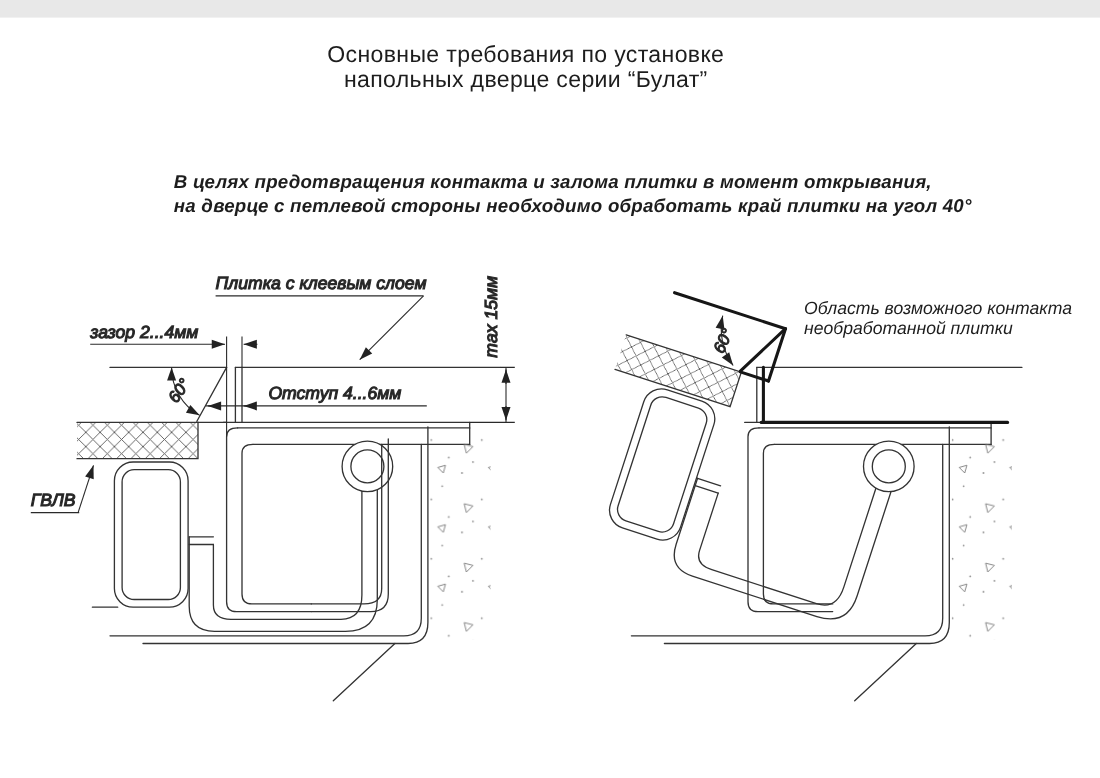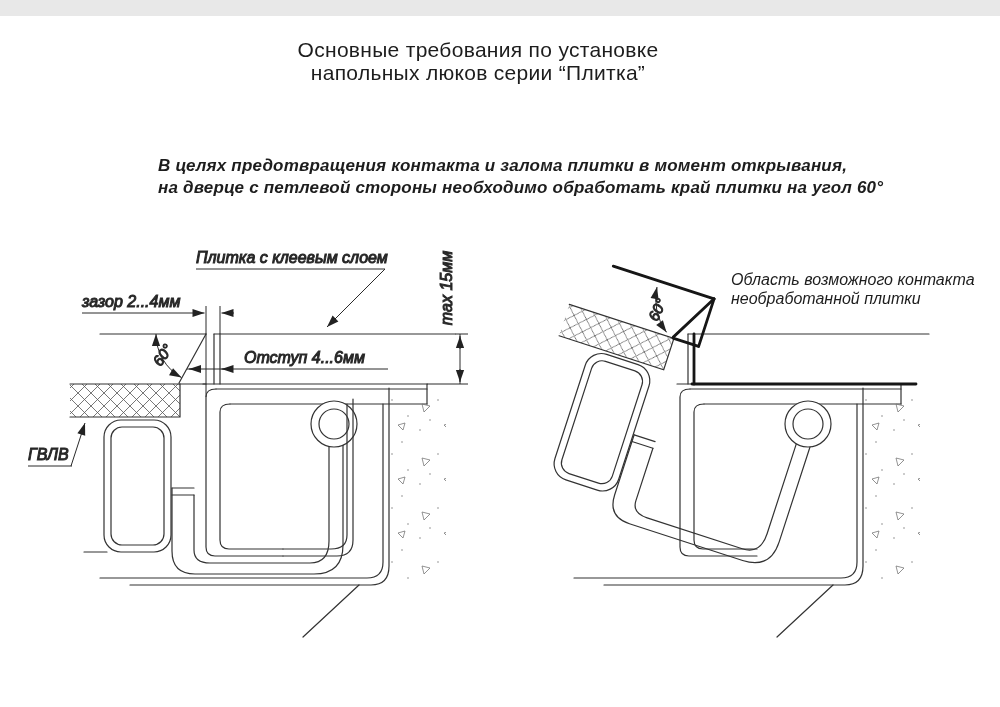--- a/index.html
+++ b/index.html
@@ -27,26 +27,26 @@
   .lbl-s{ font-family:"Liberation Sans", sans-serif; font-size:15px; font-style:italic; fill:var(--text); }
   .whitefill { fill:#ffffff; }
 </style>
 </head>
 <body>
 
 <div class="canvas">
 
   <div class="title">
     <div>Основные требования по установке</div>
-    <div>напольных люков серии “Плитка”</div>
+    <div>напольных дверце серии “Булат”</div>
   </div>
 
   <div class="note">
     <div>В целях предотвращения контакта и залома плитки в момент открывания,</div>
-    <div>на дверце с петлевой стороны необходимо обработать край плитки на угол 60°</div>
+    <div>на дверце с петлевой стороны необходимо обработать край плитки на угол 40°</div>
   </div>
 
   <svg class="draw" width="1000" height="707" viewBox="0 0 1000 707">
     <defs>
       <marker id="arr" markerUnits="userSpaceOnUse" markerWidth="14" markerHeight="10" refX="12.5" refY="5" orient="auto">
         <path d="M0.5,0.9 L12.5,5 L0.5,9.1 z" fill="#222"></path>
       </marker>
       <marker id="arrS" markerUnits="userSpaceOnUse" markerWidth="14" markerHeight="10" refX="12.5" refY="5" orient="auto-start-reverse">
         <path d="M0.5,0.9 L12.5,5 L0.5,9.1 z" fill="#222"></path>
       </marker>

